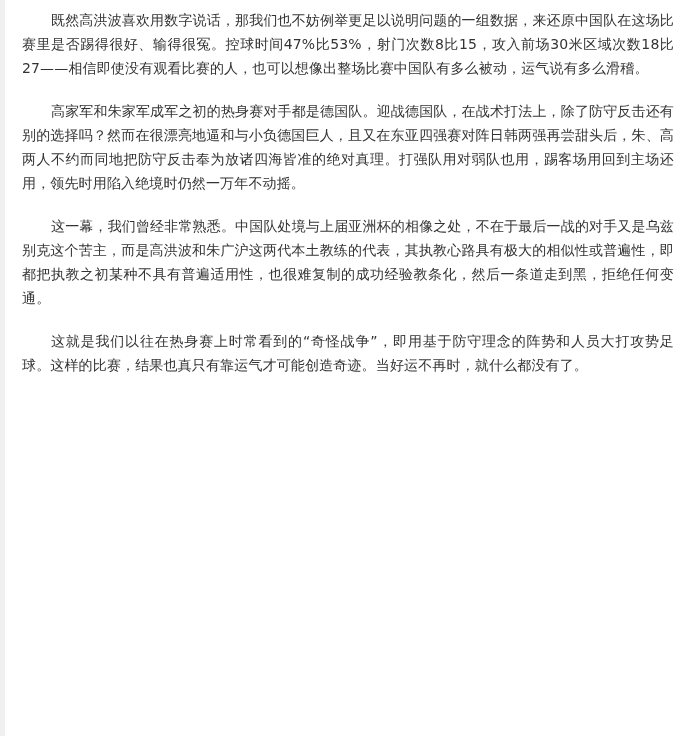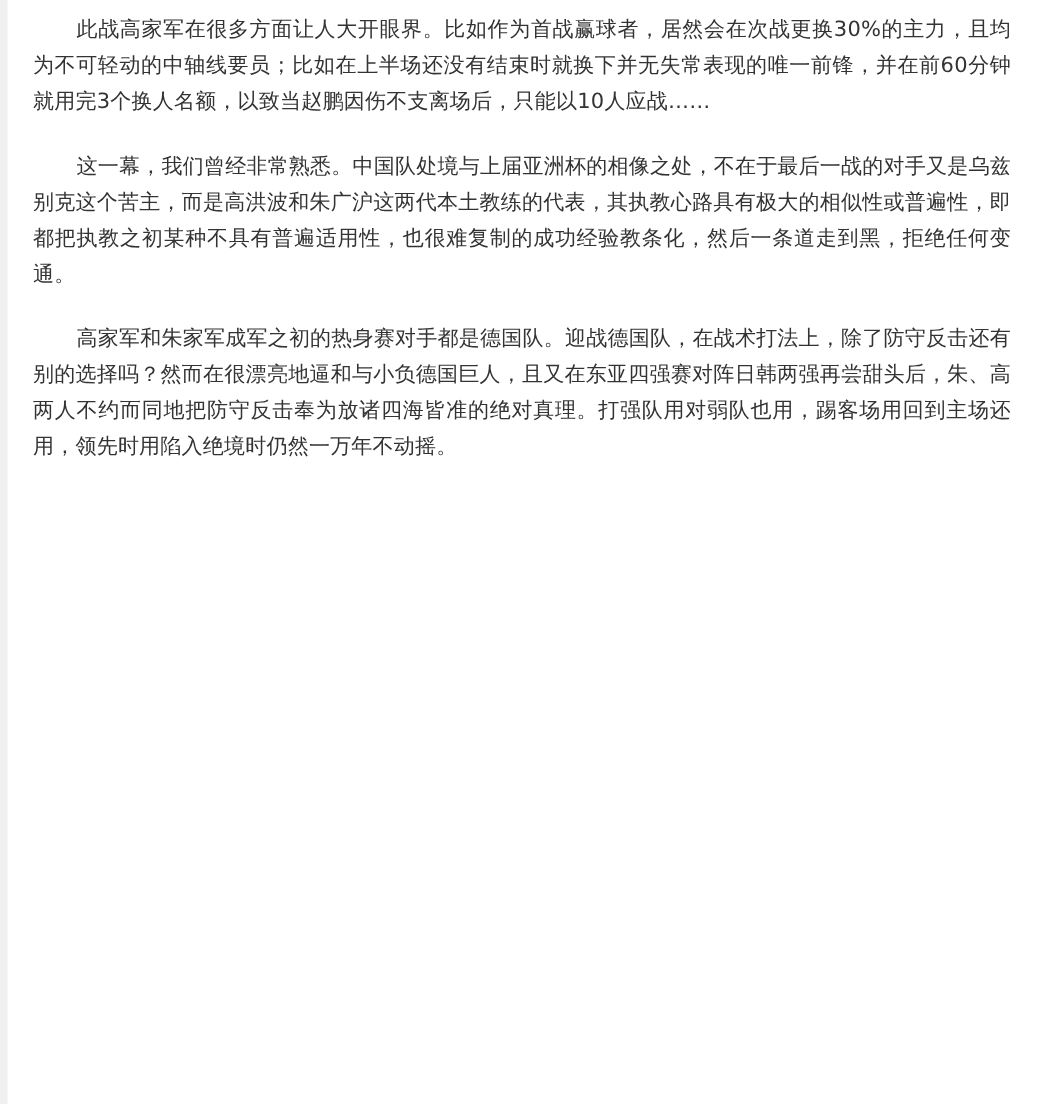--- a/index.html
+++ b/index.html
@@ -37,16 +37,17 @@
     text-indent: 29px;
     text-align: justify;
   }
 </style>
 </head>
 <body>
 
 <div class="left-strip"></div>
 
 <div class="article">
-  <p>此战高家军在很多方面让人大开眼界。比如作为首战赢球者，居然会在次战更换30%的主力，且均为不可轻动的中轴线要员；比如在上半场还没有结束时就换下并无失常表现的唯一前锋，并在前60分钟就用完3个换人名额，以致当赵鹏因伤不支离场后，只能以10人应战……</p>
+  <p>既然高洪波喜欢用数字说话，那我们也不妨例举更足以说明问题的一组数据，来还原中国队在这场比赛里是否踢得很好、输得很冤。控球时间47%比53%，射门次数8比15，攻入前场30米区域次数18比27——相信即使没有观看比赛的人，也可以想像出整场比赛中国队有多么被动，运气说有多么滑稽。</p>
+  <p>高家军和朱家军成军之初的热身赛对手都是德国队。迎战德国队，在战术打法上，除了防守反击还有别的选择吗？然而在很漂亮地逼和与小负德国巨人，且又在东亚四强赛对阵日韩两强再尝甜头后，朱、高两人不约而同地把防守反击奉为放诸四海皆准的绝对真理。打强队用对弱队也用，踢客场用回到主场还用，领先时用陷入绝境时仍然一万年不动摇。</p>
   <p>这一幕，我们曾经非常熟悉。中国队处境与上届亚洲杯的相像之处，不在于最后一战的对手又是乌兹别克这个苦主，而是高洪波和朱广沪这两代本土教练的代表，其执教心路具有极大的相似性或普遍性，即都把执教之初某种不具有普遍适用性，也很难复制的成功经验教条化，然后一条道走到黑，拒绝任何变通。</p>
-  <p>高家军和朱家军成军之初的热身赛对手都是德国队。迎战德国队，在战术打法上，除了防守反击还有别的选择吗？然而在很漂亮地逼和与小负德国巨人，且又在东亚四强赛对阵日韩两强再尝甜头后，朱、高两人不约而同地把防守反击奉为放诸四海皆准的绝对真理。打强队用对弱队也用，踢客场用回到主场还用，领先时用陷入绝境时仍然一万年不动摇。</p>
+  <p>这就是我们以往在热身赛上时常看到的“奇怪战争”，即用基于防守理念的阵势和人员大打攻势足球。这样的比赛，结果也真只有靠运气才可能创造奇迹。当好运不再时，就什么都没有了。</p>
 </div>
 
 </body></html>

